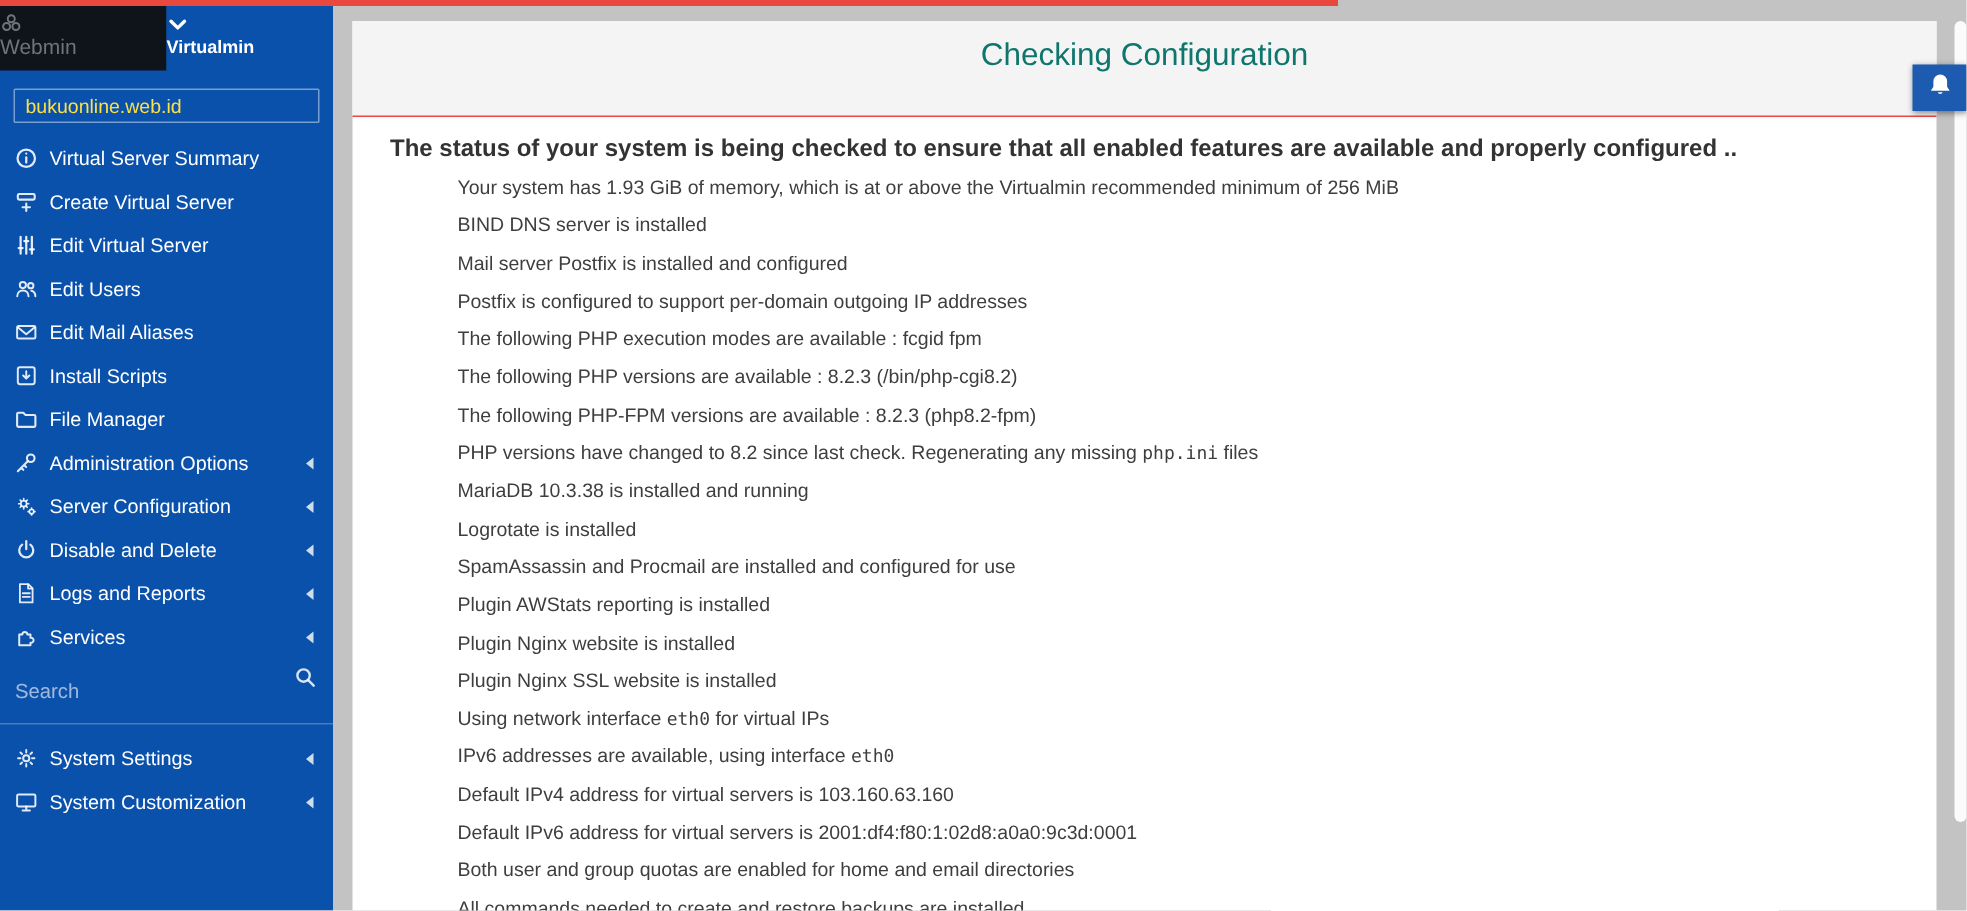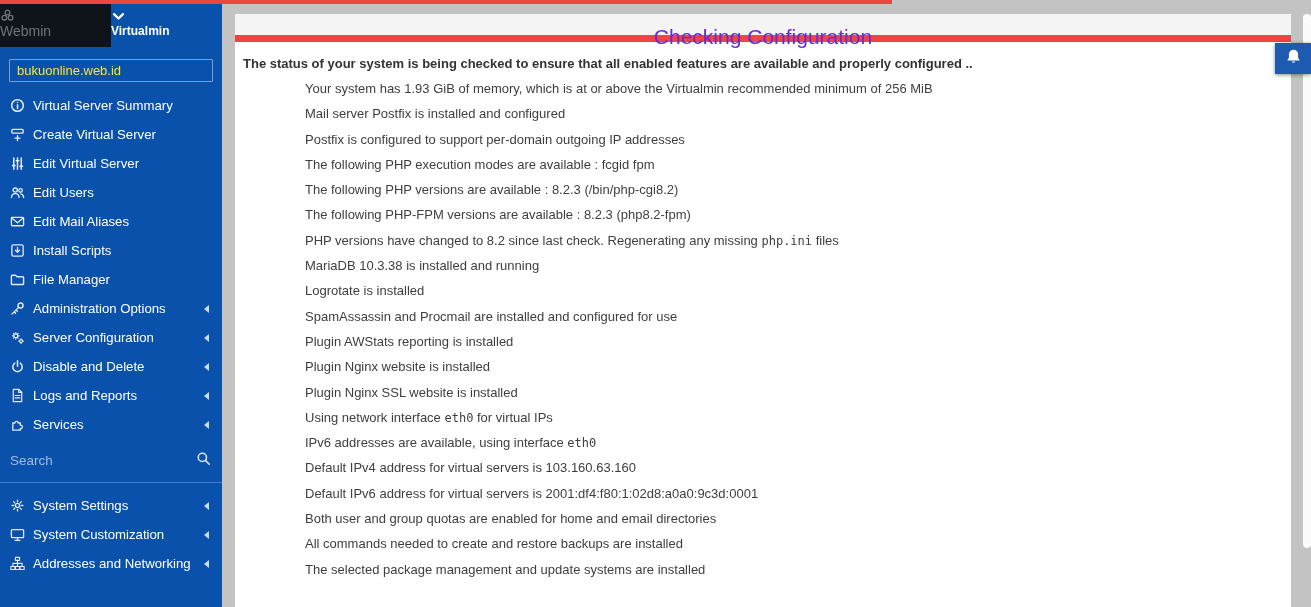--- a/index.html
+++ b/index.html
@@ -25,32 +25,32 @@
                 color:#fde047; font-size:13px; display:flex; align-items:center; padding:0 7px; cursor:pointer; }
 
   .nav { list-style:none; margin-top:6px; }
   .nav-item { height:29px; display:flex; align-items:center; padding:0 13px 0 10px; color:#fff; font-size:13.2px; cursor:pointer; white-space:nowrap; }
   .nav-item .icon { width:23px; display:inline-flex; align-items:center; color:rgba(255,255,255,0.88); flex:none; }
   .nav-item .icon svg { display:block; }
   .nav-item .label { overflow:hidden; }
   .chev-left { margin-left:auto; width:0; height:0; border-top:4px solid transparent; border-bottom:4px solid transparent;
                border-right:5px solid rgba(255,255,255,0.8); flex:none; }
 
-  .search-row { height:32px; margin-top:5px; display:flex; align-items:center; padding:0 11px 0 10px; }
+  .search-row { height:32px; margin-top:5px; display:flex; padding:0 11px 0 10px; }
   .search-row input { flex:1; background:transparent; border:none; outline:none; color:#fff; font-size:13.5px; font-family:"Liberation Sans", sans-serif; }
   .search-row input::placeholder { color:rgba(255,255,255,0.6); }
   .search-row .icon { color:rgba(255,255,255,0.85); }
   .sidebar-divider { border:none; border-top:1px solid rgba(255,255,255,0.25); margin:6px 0 8px 0; }
 
   
   .panel { position:absolute; left:235px; top:14px; width:1056px; height:593px; background:#ffffff; z-index:20; }
-  .panel-header { height:28px; background:#f4f4f4; border-bottom:7px solid #ef4444; text-align:center; line-height:46px;
-                  font-size:21px; color:#6d28d9; }
+  .panel-header { height:64px; background:#f4f4f4; border-bottom:1px solid #ef4444; text-align:center; line-height:46px;
+                  font-size:21px; color:#0f766e; }
   .panel-body { padding-top:9px; }
-  .intro-line { line-height:25px; padding-left:8px; font-size:13px; font-weight:700; color:#333; white-space:nowrap; }
+  .intro-line { line-height:25px; padding-left:25px; font-size:16px; font-weight:700; color:#333; white-space:nowrap; }
   .status-line { line-height:25.3px; height:25.3px; padding-left:70px; font-size:13px; color:#3e3e3e; white-space:nowrap; overflow:hidden; }
   .status-line .mono { font-family:"DejaVu Sans Mono", monospace; font-size:12px; }
 
   
   .bell-btn { position:absolute; right:0; top:43px; width:36px; height:31px; background:#1d5bb0; z-index:95;
               display:flex; align-items:center; justify-content:center; color:#fff; cursor:pointer;
               box-shadow:0 1px 4px rgba(0,0,0,0.45); }
 
   
   .scrollbar-thumb { position:absolute; right:0; top:14px; width:8px; height:534px; background:#fbfbfb; border-radius:4px; z-index:60; }
@@ -249,44 +249,32 @@
         <span class="icon">
           <svg viewBox="0 0 16 16" width="15" height="15" fill="none" stroke="currentColor" stroke-width="1.4" stroke-linecap="round" stroke-linejoin="round">
             <rect x="1.5" y="2.8" width="13" height="8.6" rx="1"></rect>
             <path d="M5.4 14.2h5.2M8 11.4v2.8"></path>
           </svg>
         </span>
         <span class="label">System Customization</span>
         <span class="chev-left"></span>
       </li>
 
-      <li class="nav-item">
-        <span class="icon">
-          <svg viewBox="0 0 16 16" width="15" height="15" fill="none" stroke="currentColor" stroke-width="1.2" stroke-linecap="round" stroke-linejoin="round">
-            <rect x="5.8" y="1.4" width="4.4" height="3.2"></rect>
-            <rect x="0.9" y="11.2" width="4.4" height="3.2"></rect>
-            <rect x="5.8" y="11.2" width="4.4" height="3.2"></rect>
-            <rect x="10.7" y="11.2" width="4.4" height="3.2"></rect>
-            <path d="M8 4.6v3.2M3.1 11.2V7.8h9.8v3.4M8 7.8v3.4"></path>
-          </svg>
-        </span>
-        <span class="label">Addresses and Networking</span>
-        <span class="chev-left"></span>
-      </li>
     </ul>
 </aside>
 
 <main class="panel">
   <div class="panel-header">Checking Configuration</div>
   <div class="panel-body">
     <div class="intro-line">The status of your system is being checked to ensure that all enabled features are available and properly configured ..</div>
     <div>
 
         <div class="status-line"><span>Your system has 1.93 GiB of memory, which is at or above the Virtualmin recommended minimum of 256 MiB</span></div>
 
+        <div class="status-line"><span>BIND DNS server is installed</span></div>
 
         <div class="status-line"><span>Mail server Postfix is installed and configured</span></div>
 
         <div class="status-line"><span>Postfix is configured to support per-domain outgoing IP addresses</span></div>
 
         <div class="status-line"><span>The following PHP execution modes are available : fcgid fpm</span></div>
 
         <div class="status-line"><span>The following PHP versions are available : 8.2.3 (/bin/php-cgi8.2)</span></div>
 
         <div class="status-line"><span>The following PHP-FPM versions are available : 8.2.3 (php8.2-fpm)</span></div>

